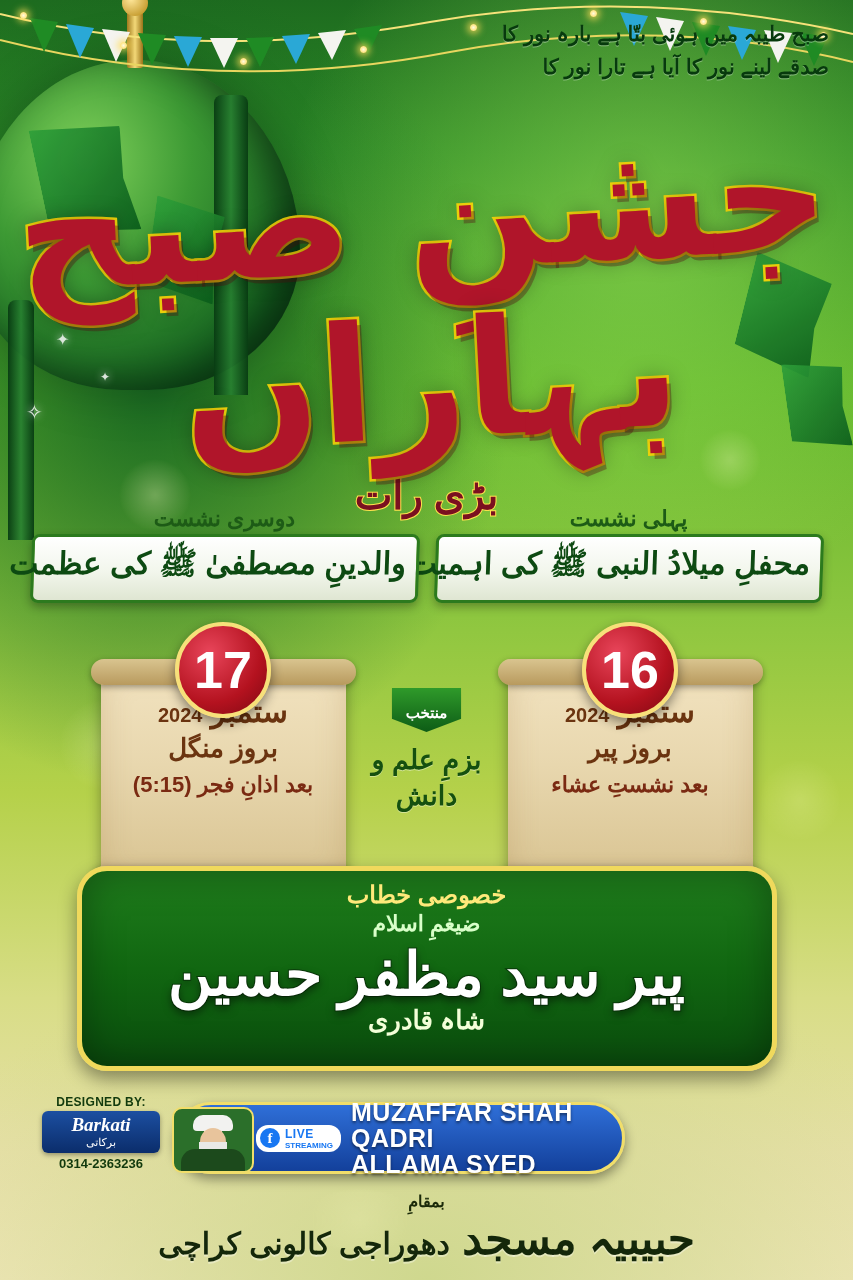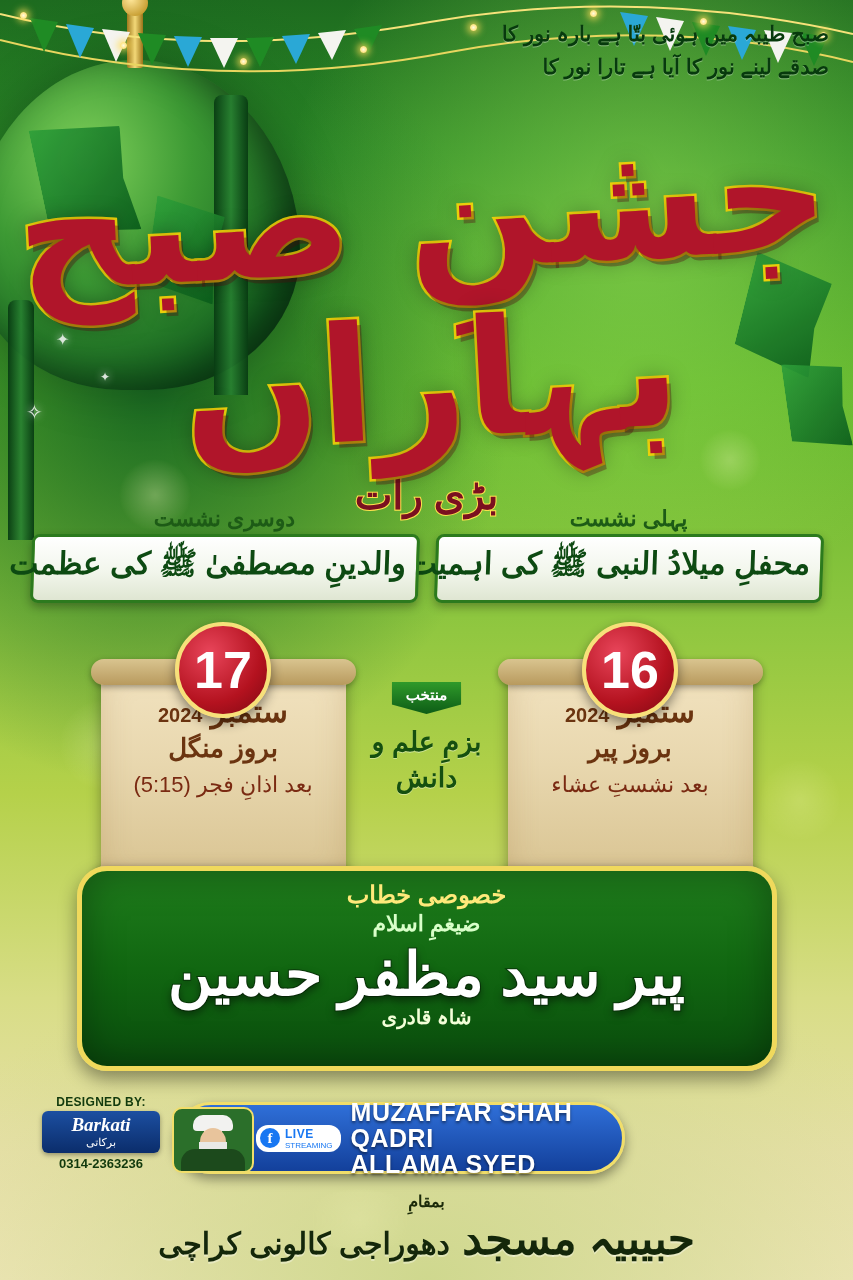--- a/index.html
+++ b/index.html
@@ -175,35 +175,36 @@
     display:flex; align-items:center; justify-content:center;
     z-index: 4;
   }
   .scroll-card .month {
     font-size: 30px; font-weight: bold; color: #6b3410;
     white-space: nowrap;
   }
   .scroll-card .month .yr { font-size: 20px; }
   .scroll-card .time {
     margin-top: 8px;
-    font-size: 22px; font-weight: normal; color: #7a2a12;
+    font-size: 22px; font-weight: bold; color: #7a2a12;
   }
 
   .mid-flag {
     width: 150px;
     margin-top: 52px;
     text-align: center; direction: rtl;
   }
   .mid-flag .pennant {
     display:inline-block;
     background: linear-gradient(180deg,#2f9a2a,#0d5c16);
     color:#fff; font-size: 15px; font-weight: bold;
-    padding: 4px 14px 10px;
+    padding: 16px 14px 10px;
     clip-path: polygon(0 0,100% 0,100% 70%,50% 100%,0 70%);
     box-shadow: 0 3px 8px rgba(0,0,0,.35);
+    margin-top: 6px;
   }
   .mid-flag .bazm {
     margin-top: 10px;
     font-size: 27px; font-weight: bold; color: #15500f;
     line-height: 1.35;
     text-shadow: 0 1px 0 rgba(255,255,255,.4);
   }
 
   
   .speaker-panel {
@@ -224,21 +225,21 @@
   }
   .speaker-panel .name {
     margin-top: 2px;
     font-size: 60px; font-weight: bold; color: #ffffff;
     -webkit-text-stroke: 2px #0a3a0a;
     paint-order: stroke fill;
     white-space: nowrap;
     text-shadow: 0 4px 8px rgba(0,0,0,.5);
   }
   .speaker-panel .qadri {
-    font-size: 20px; color: #f3ffd8; font-weight:bold; margin-top: -4px;
+    font-size: 26px; color: #f3ffd8; font-weight:bold; margin-top: -4px;
   }
 
   
   .designer {
     position: absolute; left: 42px; top: 1095px;
     width: 118px; text-align: center;
     color: #123a0d;
   }
   .designer .label { font-size: 12px; font-weight: bold; letter-spacing: .3px; }
   .designer .brand {
@@ -294,21 +295,21 @@
     background: #fff; border-radius: 12px;
     padding: 2px 8px 2px 4px;
   }
   .fb-icon {
     width: 20px; height: 20px; border-radius: 50%;
     background: #1877f2; color:#fff; font-weight: bold;
     font-family:"Liberation Serif", serif;
     display:flex; align-items:center; justify-content:center; font-size: 15px;
   }
   .fb-live .lv { color:#1877f2; font-size: 12px; font-weight: bold; letter-spacing:.5px;}
-  .fb-live .st { color:#1877f2; font-size: 8px; font-weight: normal; text-align: right; }
+  .fb-live .st { color:#1877f2; font-size: 8px; font-weight: bold; text-align: right; }
   .live-names {
     color:#fff; font-weight: bold; font-size: 25px; line-height: 1.05;
     text-shadow: 0 2px 3px rgba(0,0,0,.5);
     letter-spacing: .5px;
   }
 
   
   .venue {
     position: absolute; left: 0; bottom: 16px; width: 853px;
     text-align: center; direction: rtl;

